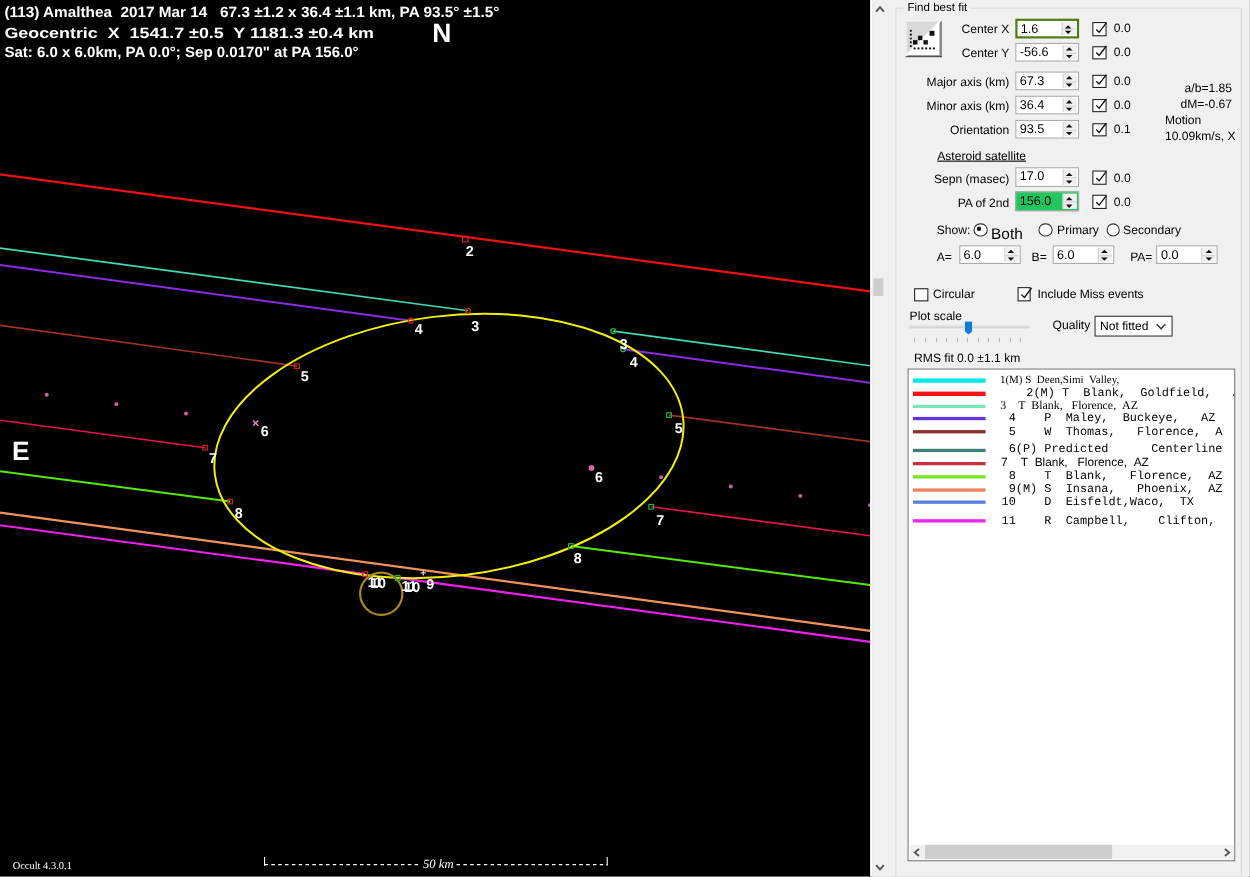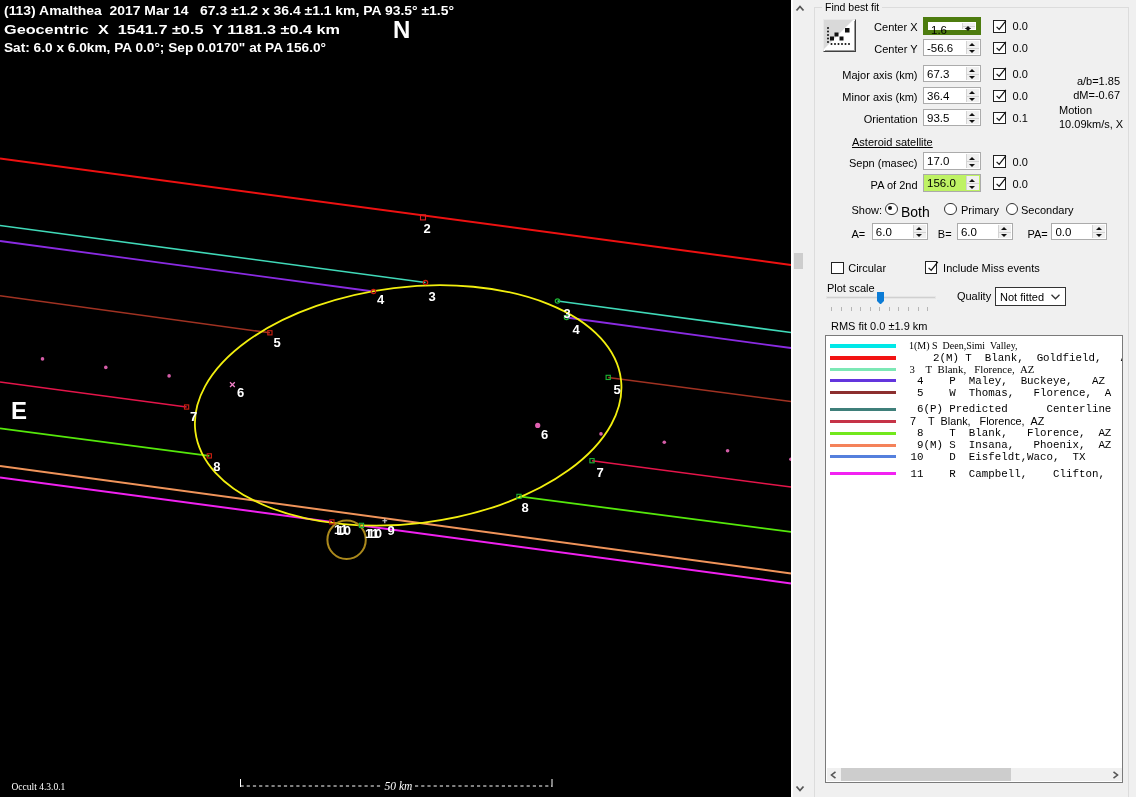--- a/index.html
+++ b/index.html
@@ -112,21 +112,21 @@
           <circle cx="4" cy="22" r="1"></circle>
 <circle cx="7.5" cy="24" r="1"></circle>
           <circle cx="11" cy="24" r="1"></circle>
           <circle cx="14.5" cy="24" r="1"></circle>
           <circle cx="18" cy="24" r="1"></circle>
           <circle cx="21.5" cy="24" r="1"></circle>
           <circle cx="25" cy="24" r="1"></circle>
 </g>
       </svg></div>
     <div style="position:absolute;left:767.5px;top:21.3px;width:150px;text-align:right;font-size:11px">Center X</div>
-    <div style="position:absolute;left:923px;top:17px;width:57.5px;height:17.5px;background:#fff;border:5px solid #4d7c0f;box-sizing:border-box">
+    <div style="position:absolute;left:923px;top:17px;width:57.5px;height:17.5px;background:#fff;border:2px solid #4d7c0f;box-sizing:border-box">
       <span style="position:absolute;left:3px;top:2px;font-size:11.5px">1.6</span>
       <div style="position:absolute;right:1px;top:1px;bottom:1px;width:12px;background:#f0f0f0;border-left:1px solid #d4d4d4">
         <div style="position:absolute;top:0;left:0;right:0;height:50%;border-bottom:1px solid #d4d4d4">
           <div style="position:absolute;left:2.5px;top:2.5px;width:0;height:0;border-left:3.5px solid transparent;border-right:3.5px solid transparent;border-bottom:3.5px solid #111"></div>
         </div>
         <div style="position:absolute;bottom:0;left:0;right:0;height:50%">
           <div style="position:absolute;left:2.5px;top:2.5px;width:0;height:0;border-left:3.5px solid transparent;border-right:3.5px solid transparent;border-top:3.5px solid #111"></div>
         </div>
       </div>
     </div>
@@ -220,21 +220,21 @@
         </div>
       </div>
     </div>
     <div style="position:absolute;left:993.3px;top:155.4px;width:12.5px;height:12.5px;background:#fff;border:1.3px solid #222;box-sizing:border-box">
       <svg width="15" height="14" style="position:absolute;left:0px;top:-2.5px;overflow:visible">
         <path d="M2.6,7.8 L5.2,10.4 L11.8,1.8" fill="none" stroke="#111" stroke-width="1.2"></path>
       </svg>
     </div>
     <div style="position:absolute;left:1012.6px;top:155.60000000000002px;font-size:11px">0.0</div>
     <div style="position:absolute;left:767.5px;top:178.60000000000002px;width:150px;text-align:right;font-size:11px">PA of 2nd</div>
-    <div style="position:absolute;left:923px;top:174.3px;width:57.5px;height:17.5px;background:#bef264;border:1px solid #ababab;box-sizing:border-box">
+    <div style="position:absolute;left:923px;top:174.3px;width:57.5px;height:17.5px;background:#22c55e;border:1px solid #ababab;box-sizing:border-box">
       <span style="position:absolute;left:3px;top:2px;font-size:11.5px">156.0</span>
       <div style="position:absolute;right:1px;top:1px;bottom:1px;width:12px;background:#f0f0f0;border-left:1px solid #d4d4d4">
         <div style="position:absolute;top:0;left:0;right:0;height:50%;border-bottom:1px solid #d4d4d4">
           <div style="position:absolute;left:2.5px;top:2.5px;width:0;height:0;border-left:3.5px solid transparent;border-right:3.5px solid transparent;border-bottom:3.5px solid #111"></div>
         </div>
         <div style="position:absolute;bottom:0;left:0;right:0;height:50%">
           <div style="position:absolute;left:2.5px;top:2.5px;width:0;height:0;border-left:3.5px solid transparent;border-right:3.5px solid transparent;border-top:3.5px solid #111"></div>
         </div>
       </div>
     </div>
@@ -316,21 +316,21 @@
     <div style="position:absolute;left:907.96px;top:306.5px;width:1px;height:4.5px;background:#b5b5b5"></div>
     <div style="position:absolute;left:917.53px;top:306.5px;width:1px;height:4.5px;background:#b5b5b5"></div>
     <div style="position:absolute;left:927.1px;top:306.5px;width:1px;height:4.5px;background:#b5b5b5"></div>
     <div style="position:absolute;left:956.9px;top:290px;font-size:11px">Quality</div>
     <div style="position:absolute;left:995px;top:287px;width:71px;height:19px;background:#fff;border:1.4px solid #333;box-sizing:border-box">
       <span style="position:absolute;left:4px;top:2.5px;font-size:11px">Not fitted</span>
       <svg style="position:absolute;right:5px;top:6px" width="9" height="6">
         <path d="M0.5,0.8 L4.5,4.8 L8.5,0.8" fill="none" stroke="#333" stroke-width="1.3"></path>
       </svg>
     </div>
-    <div style="position:absolute;left:831px;top:319.5px;font-size:11px">RMS fit 0.0 ±1.9 km</div>
+    <div style="position:absolute;left:831px;top:319.5px;font-size:11px">RMS fit 0.0 ±1.1 km</div>
     <div style="position:absolute;left:825px;top:335px;width:298px;height:448px;background:#fff;border:1px solid #7a7a7a;box-sizing:border-box;overflow:hidden">
       <div style="position:absolute;left:4px;top:8.100000000000023px;width:66px;height:4px;background:#00e8e8"></div>
       <div style="position:absolute;left:78px;top:4.100000000000023px;font-family:Liberation Serif, serif;font-size:10px;white-space:pre">&nbsp;&nbsp;1(M)&nbsp;S&nbsp;&nbsp;Deen,Simi&nbsp;&nbsp;Valley,</div>
       <div style="position:absolute;left:4px;top:19.600000000000023px;width:66px;height:4px;background:#f21313"></div>
       <div style="position:absolute;left:94px;top:15.600000000000023px;font-family:'Liberation Mono',monospace;font-size:10.8px;white-space:pre">&nbsp;&nbsp;2(M)&nbsp;T&nbsp;&nbsp;Blank,&nbsp;&nbsp;Goldfield,&nbsp;&nbsp;&nbsp;AZ</div>
       <div style="position:absolute;left:4px;top:31.899999999999977px;width:66px;height:3px;background:#7ce8b5"></div>
       <div style="position:absolute;left:78px;top:27.399999999999977px;font-family:Liberation Serif, serif;font-size:10.8px;white-space:pre">&nbsp;&nbsp;3&nbsp;&nbsp;&nbsp;&nbsp;T&nbsp;&nbsp;Blank,&nbsp;&nbsp;&nbsp;Florence,&nbsp;&nbsp;AZ</div>
       <div style="position:absolute;left:4px;top:43.39999999999998px;width:66px;height:3px;background:#6335dd"></div>
       <div style="position:absolute;left:78px;top:38.89999999999998px;font-family:'Liberation Mono',monospace;font-size:10.8px;white-space:pre">&nbsp;&nbsp;4&nbsp;&nbsp;&nbsp;&nbsp;P&nbsp;&nbsp;Maley,&nbsp;&nbsp;Buckeye,&nbsp;&nbsp;&nbsp;AZ</div>
       <div style="position:absolute;left:4px;top:55.30000000000001px;width:66px;height:3px;background:#8c2f2f"></div>

